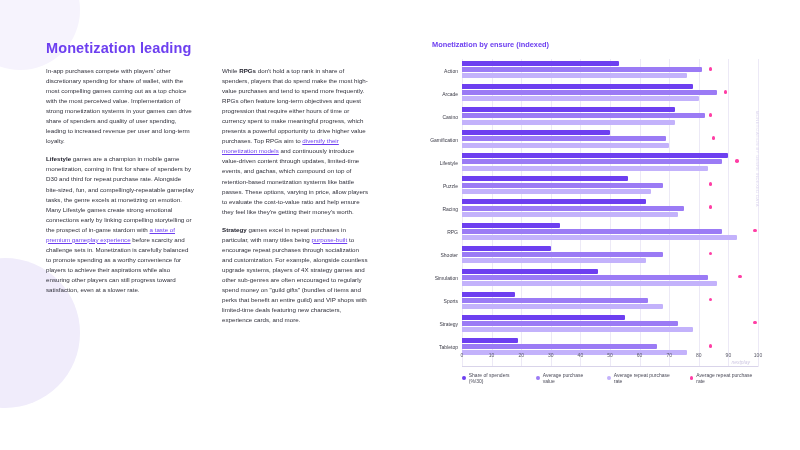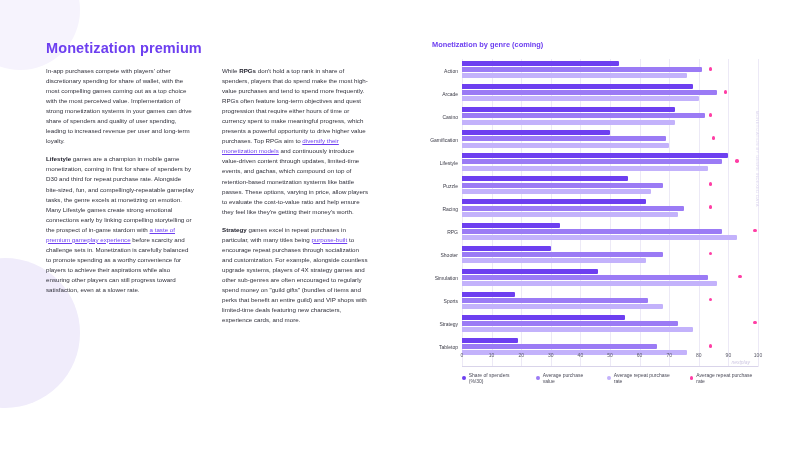--- a/index.html
+++ b/index.html
@@ -168,34 +168,34 @@
   }
 </style>
 </head>
 <body>
 
 <div id="page">
   <div class="blob-left"></div>
   <div class="blob-top"></div>
 
   <div class="content">
-    <h1 class="title">Monetization premium</h1>
+    <h1 class="title">Monetization leading</h1>
 
     <div class="col c1">
       <p><span>In-app purchases compete with players' other discretionary spending for share of wallet, with the most compelling games coming out as a top choice with the most perceived value. Implementation of strong monetization systems in your games can drive share of spenders and quality of user spending, leading to increased revenue per user and long-term loyalty.</span></p>
       <p><b>Lifestyle</b> games are a champion in mobile game monetization, coming in first for share of spenders by D30 and third for repeat purchase rate. Alongside bite-sized, fun, and compellingly-repeatable gameplay tasks, the genre excels at monetizing on emotion. Many Lifestyle games create strong emotional connections early by linking compelling storytelling or the prospect of in-game stardom with <a class="lnk" href="#">a taste of premium gameplay experience</a> before scarcity and challenge sets in. Monetization is carefully balanced to promote spending as a worthy convenience for players to achieve their aspirations while also ensuring other players can still progress toward satisfaction, even at a slower rate.</p>
     </div>
 
     <div class="col c2">
       <p>While <b>RPGs</b> don't hold a top rank in share of spenders, players that do spend make the most high-value purchases and tend to spend more frequently. RPGs often feature long-term objectives and quest progression that require either hours of time or currency spent to make meaningful progress, which presents a powerful opportunity to drive higher value purchases. Top RPGs aim to <a class="lnk" href="#">diversify their monetization models</a> and continuously introduce value-driven content through updates, limited-time events, and gachas, which compound on top of retention-based monetization systems like battle passes. These options, varying in price, allow players to evaluate the cost-to-value ratio and help ensure they feel like they're getting their money's worth.</p>
       <p><b>Strategy</b> games excel in repeat purchases in particular, with many titles being <a class="lnk" href="#">purpose-built</a> to encourage repeat purchases through socialization and customization. For example, alongside countless upgrade systems, players of 4X strategy games and other sub-genres are often encouraged to regularly spend money on "guild gifts" (bundles of items and perks that benefit an entire guild) and VIP shops with limited-time deals featuring new characters, experience cards, and more.</p>
     </div>
 
     <div class="chart-wrap">
-      <div class="chart-title">Monetization by genre (coming)</div>
+      <div class="chart-title">Monetization by ensure (indexed)</div>
       <div class="plot" id="plot">
         <div class="axis-labels" id="axis-labels">
             <div class="cat-label" style="top: 8.53846px;">Action</div>
             <div class="cat-label" style="top: 31.6154px;">Arcade</div>
             <div class="cat-label" style="top: 54.6923px;">Casino</div>
             <div class="cat-label" style="top: 77.7692px;">Gamification</div>
             <div class="cat-label" style="top: 100.846px;">Lifestyle</div>
             <div class="cat-label" style="top: 123.923px;">Puzzle</div>
             <div class="cat-label" style="top: 147px;">Racing</div>
             <div class="cat-label" style="top: 170.077px;">RPG</div>

